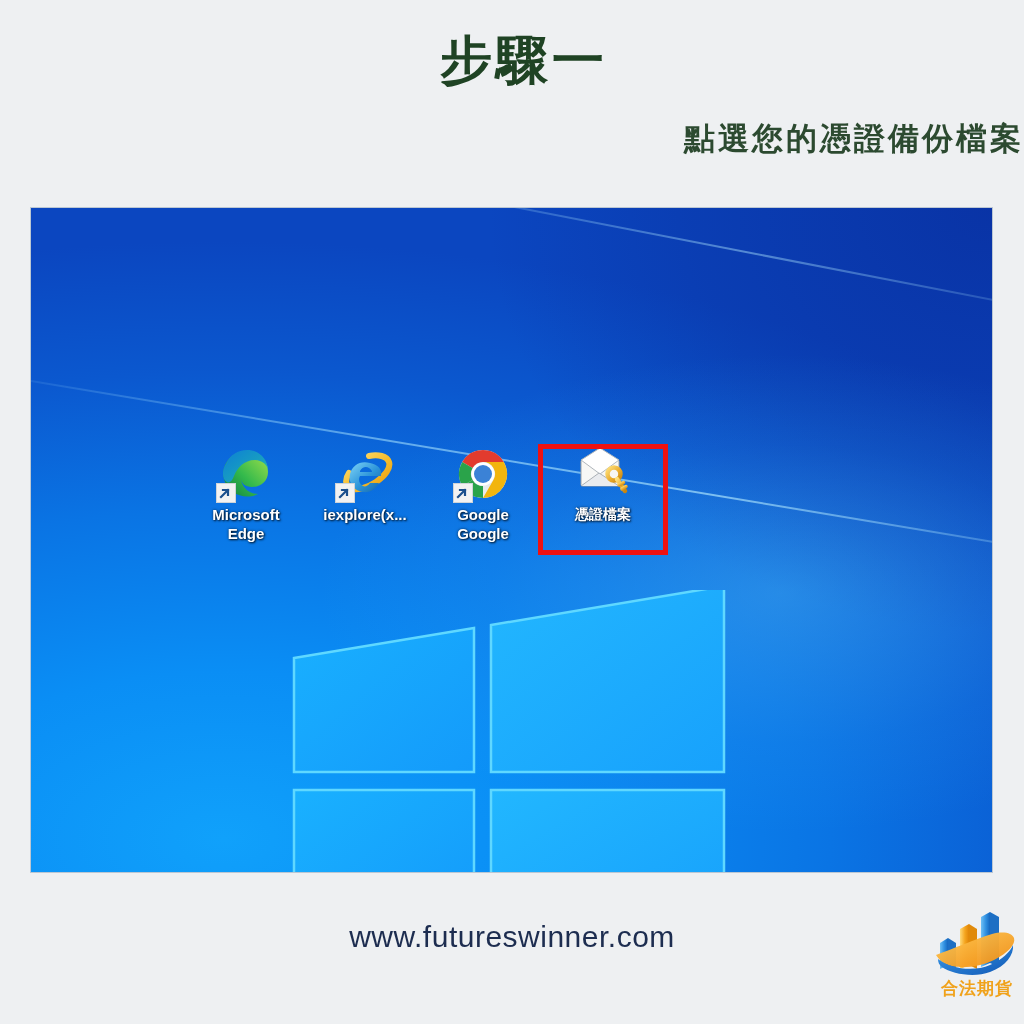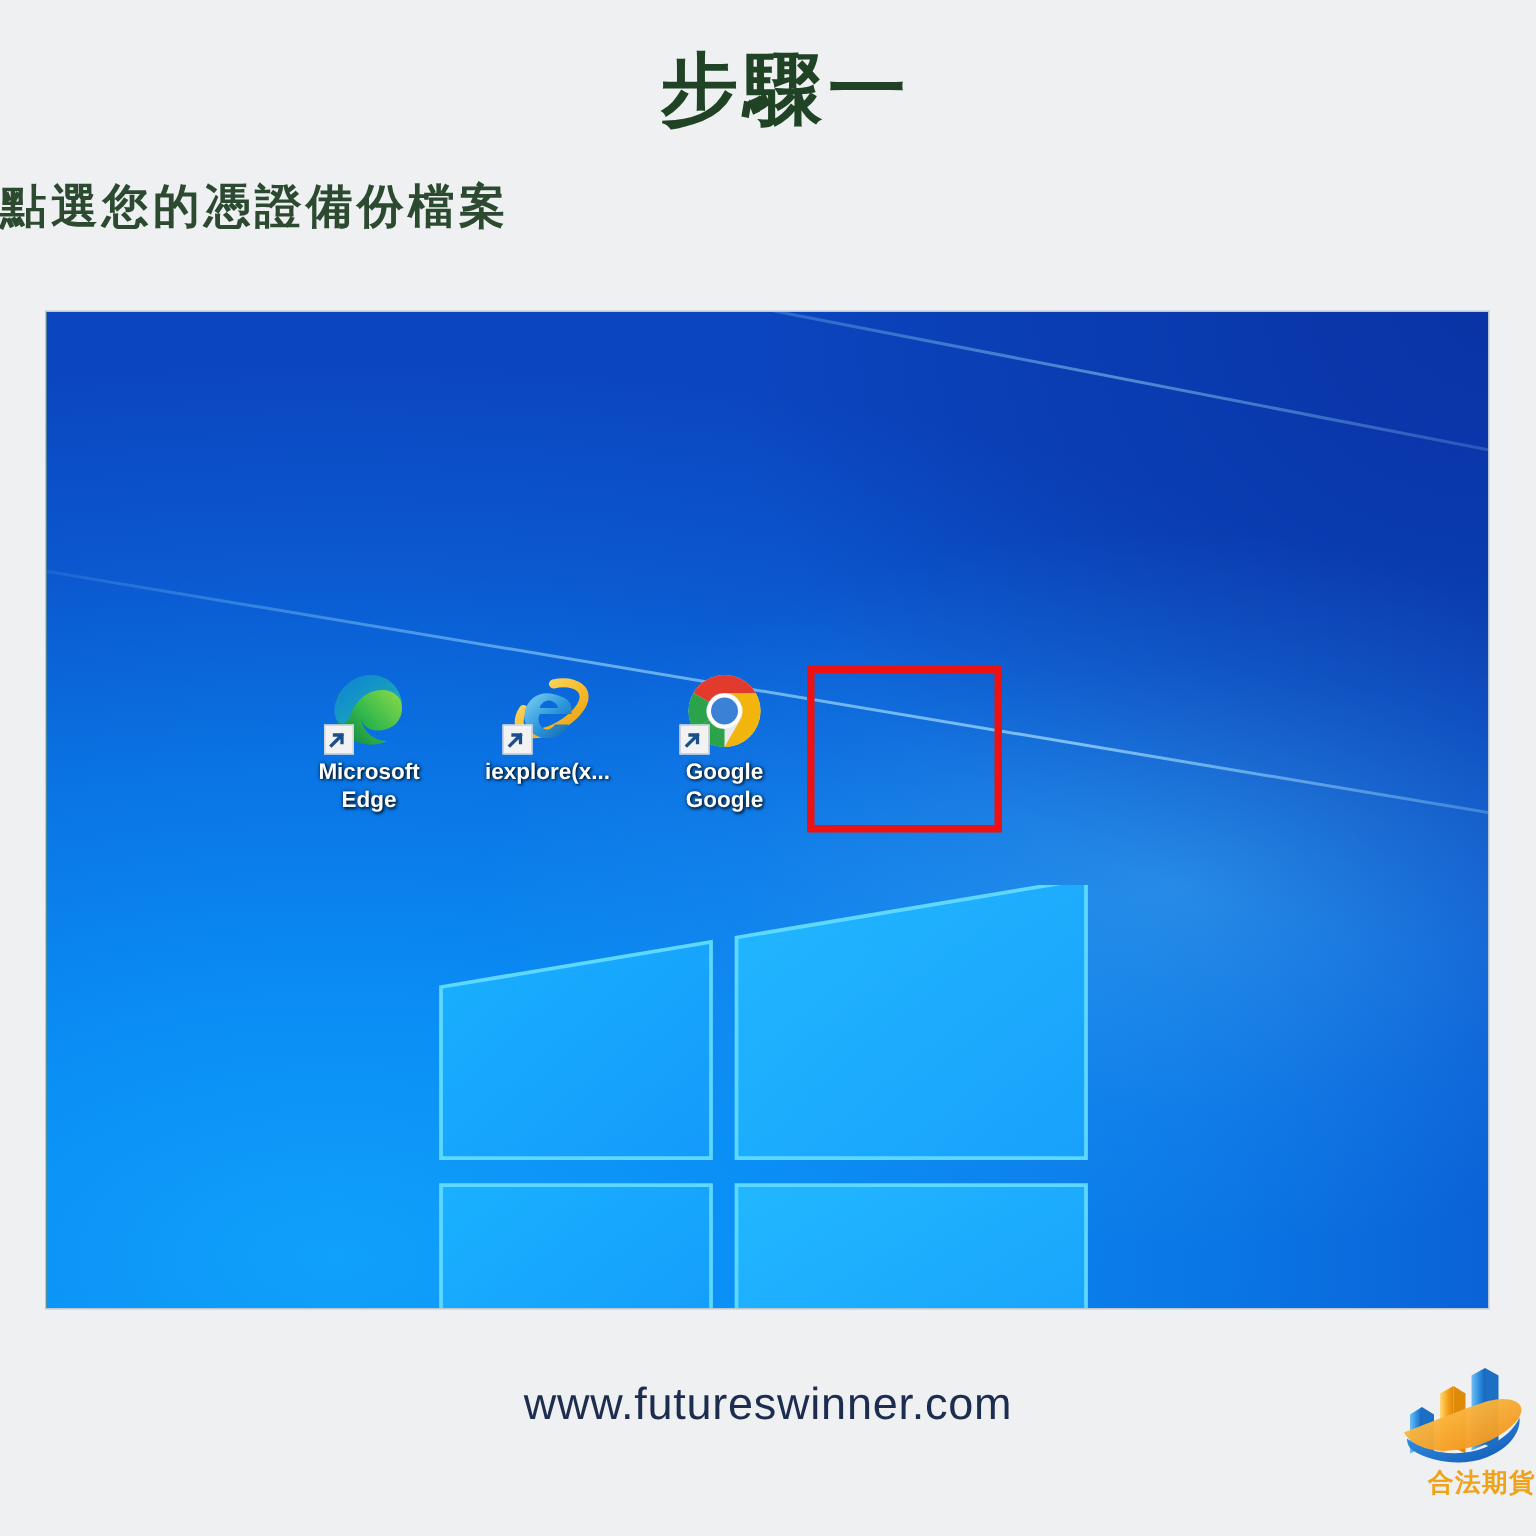--- a/index.html
+++ b/index.html
@@ -28,21 +28,21 @@
     letter-spacing: 4px;
     color: #1f4324;
     line-height: 1.15;
     margin-left: 12px;
   }
   #step-subtitle {
     position: absolute;
     left: 0;
     top: 118px;
     width: 1024px;
-    text-align: left;
+    text-align: right;
     font-family: "DejaVu Serif", serif;
     font-size: 31px;
     font-weight: 600;
     letter-spacing: 3px;
     color: #2c4a30;
     line-height: 1.3;
   }
 
   
   #desktop-panel {
@@ -177,21 +177,21 @@
   #brand-logo {
     position: absolute;
     left: 930px;
     top: 903px;
     width: 94px;
     height: 108px;
   }
   #brand-mark { width: 94px; height: 76px; display: block; }
   #brand-name {
     width: 94px;
-    text-align: right;
+    text-align: center;
     font-family: "DejaVu Sans", sans-serif;
     font-size: 17px;
     font-weight: 700;
     letter-spacing: 1px;
     color: #f0a21b;
     margin-top: -2px;
   }
 </style>
 </head>
 <body>
@@ -302,20 +302,45 @@
       </svg>
       <div class="shortcut-badge">
         <svg viewBox="0 0 18 18" xmlns="http://www.w3.org/2000/svg">
           <path d="M4 13 L11 6 M11 6 L11 11 M11 6 L6 6" stroke="#1b4f8c" stroke-width="2.2" fill="none" stroke-linecap="square"></path>
         </svg>
       </div>
     </div>
     <div class="icon-label">Google Google</div>
   </div>
 
+  <div class="desktop-icon" id="icon-cert">
+    <div class="icon-art">
+      <svg viewBox="0 0 56 56" xmlns="http://www.w3.org/2000/svg">
+        <defs>
+          <linearGradient id="keyG" x1="0" y1="0" x2="1" y2="1">
+            <stop offset="0%" stop-color="#ffe07a"></stop>
+            <stop offset="60%" stop-color="#e8a92a"></stop>
+            <stop offset="100%" stop-color="#c78510"></stop>
+          </linearGradient>
+        </defs>
+
+        <rect x="6" y="14" width="38" height="26" rx="1.5" fill="#f7f7f5" stroke="#9aa0a6" stroke-width="1"></rect>
+
+        <polygon points="6,14 25,2 44,14 25,28" fill="#ffffff" stroke="#b0b6bb" stroke-width="1"></polygon>
+
+        <path d="M6 40 L24 27 L44 40" fill="#e9ebee" stroke="#aab0b6" stroke-width="1"></path>
+
+        <circle cx="39" cy="28" r="6.5" fill="none" stroke="url(#keyG)" stroke-width="4.5"></circle>
+        <path d="M42 33 L50 45" stroke="url(#keyG)" stroke-width="4.5" stroke-linecap="round"></path>
+        <path d="M44 39 L48.5 36.5" stroke="url(#keyG)" stroke-width="3.5" stroke-linecap="round"></path>
+        <path d="M47 43 L51 40.5" stroke="url(#keyG)" stroke-width="3.5" stroke-linecap="round"></path>
+      </svg>
+    </div>
+    <div class="icon-label cjk">憑證檔案</div>
+  </div>
 
   <div id="highlight-box"></div>
 
 </div>
 
 <div id="site-url">www.futureswinner.com</div>
 
 <div id="brand-logo">
   <svg id="brand-mark" viewBox="0 0 94 76" xmlns="http://www.w3.org/2000/svg">
     <defs>

